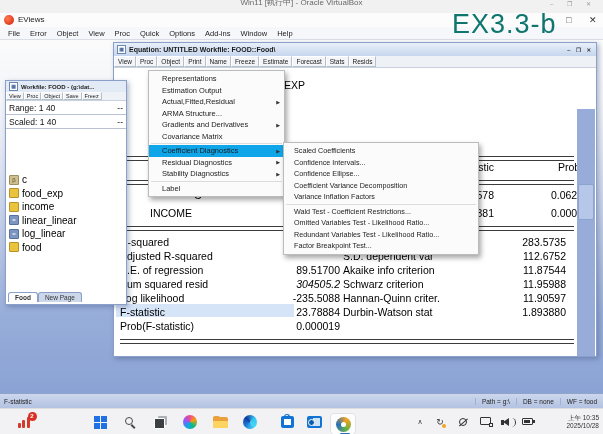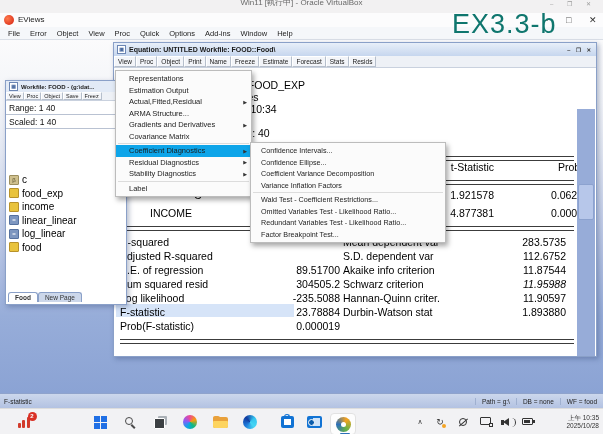--- a/index.html
+++ b/index.html
@@ -52,21 +52,21 @@
   #wf-list{position:absolute;left:0;top:92px;width:120px;height:116px;background:#fff;}
   .wfo{display:flex;align-items:center;height:13.5px;padding-left:3px;font-size:10px;color:#000;}
   .wfi{width:8px;height:8px;border-radius:1px;margin-right:3px;flex:0 0 auto;font-size:6px;line-height:8px;text-align:center;color:#fff;}
   .wfi.series{background:#e9c33c;border:1px solid #b8922a;}
   .wfi.coef{background:#cfc08e;border:1px solid #9d8f5e;color:#574e2a;}
   .wfi.equation{background:#7d96c0;border:1px solid #56719f;}
   #wf-tabs{position:absolute;left:2px;bottom:2px;display:flex;align-items:flex-end;height:13px;}
   .wtab{font-size:6.5px;padding:1px 6px;border:1px solid #8aa0c8;border-bottom:none;border-radius:3px 3px 0 0;background:#ccd7ea;color:#333;}
   .wtab.active{background:#fff;font-weight:bold;}
   
-  .menu{position:absolute;background:#fbfbfb;border:1px solid #bcbcbc;box-shadow:2px 3px 5px rgba(0,0,0,.35);padding:2px 0;box-sizing:border-box;}
+  .menu{position:absolute;background:#fbfbfb;border:1px solid #bcbcbc;box-shadow:2px 3px 5px rgba(0,0,0,.35);padding:2px 0;box-sizing:border-box;margin-left:33px;}
   #view-menu{left:115px;top:30px;width:137px;z-index:10;}
   #cd-submenu{left:250px;top:102px;width:196px;z-index:11;}
   .mitem{position:relative;height:11.5px;display:flex;align-items:center;padding-left:13px;font-size:7.5px;color:#1c1c1c;white-space:nowrap;}
   #cd-submenu .mitem{font-size:7.2px;padding-left:10px;height:11.5px;}
   .mitem .arr{position:absolute;right:4px;font-size:5px;color:#333;}
   .mitem.hl{background:#0ea5e9;}
   .msep{height:1px;background:#dcdcdc;margin:1px 2px;}
   
   #statusbar{left:0;top:393px;width:603px;height:15px;background:linear-gradient(180deg,#ccd7ec,#b3c2e2);
     border-top:1px solid #8fa3cc;display:flex;align-items:center;font-size:6.5px;color:#222;box-sizing:border-box;}
@@ -203,23 +203,23 @@
             <div class="out" style="top: 168px; left: 229px;">Mean dependent var</div>
             <div class="out r" style="top: 168px; left: 362px;">283.5735</div>
             <div class="out" style="top: 182px; left: 6px;">Adjusted R-squared</div>
             <div class="out" style="top: 182px; left: 229px;">S.D. dependent var</div>
             <div class="out r" style="top: 182px; left: 362px;">112.6752</div>
             <div class="out" style="top: 196px; left: 6px;">S.E. of regression</div>
             <div class="out r" style="top: 196px; left: 136px;">89.51700</div>
             <div class="out" style="top: 196px; left: 229px;">Akaike info criterion</div>
             <div class="out r" style="top: 196px; left: 362px;">11.87544</div>
             <div class="out" style="top: 210px; left: 6px;">Sum squared resid</div>
-            <div class="out r" style="top: 210px; left: 136px;">304505.2</div>
+            <div class="out r" style="top: 210px; left: 136px; font-style: italic;">304505.2</div>
             <div class="out" style="top: 210px; left: 229px;">Schwarz criterion</div>
-            <div class="out r" style="top: 210px; left: 362px; font-style: italic;">11.95988</div>
+            <div class="out r" style="top: 210px; left: 362px;">11.95988</div>
             <div class="out" style="top: 224px; left: 6px;">Log likelihood</div>
             <div class="out r" style="top: 224px; left: 136px;">-235.5088</div>
             <div class="out" style="top: 224px; left: 229px;">Hannan-Quinn criter.</div>
             <div class="out r" style="top: 224px; left: 362px;">11.90597</div>
             <div class="out" style="top: 238px; left: 6px;">F-statistic</div>
             <div class="out r" style="top: 238px; left: 136px;">23.78884</div>
             <div class="out" style="top: 238px; left: 229px;">Durbin-Watson stat</div>
             <div class="out r" style="top: 238px; left: 362px;">1.893880</div>
             <div class="out" style="top: 252px; left: 6px;">Prob(F-statistic)</div>
             <div class="out r" style="top: 252px; left: 136px;">0.000019</div>
@@ -321,20 +321,23 @@
           <span class="arr">▶</span>
         </div>
         <div class="msep"></div>
         <div class="mitem">
           <span>Label</span>
         </div>
       </div>
 
     <div id="cd-submenu" class="menu">
         <div class="mitem">
+          <span>Scaled Coefficients</span>
+        </div>
+        <div class="mitem">
           <span>Confidence Intervals...</span>
         </div>
         <div class="mitem">
           <span>Confidence Ellipse...</span>
         </div>
         <div class="mitem">
           <span>Coefficient Variance Decomposition</span>
         </div>
         <div class="mitem">
           <span>Variance Inflation Factors</span>

